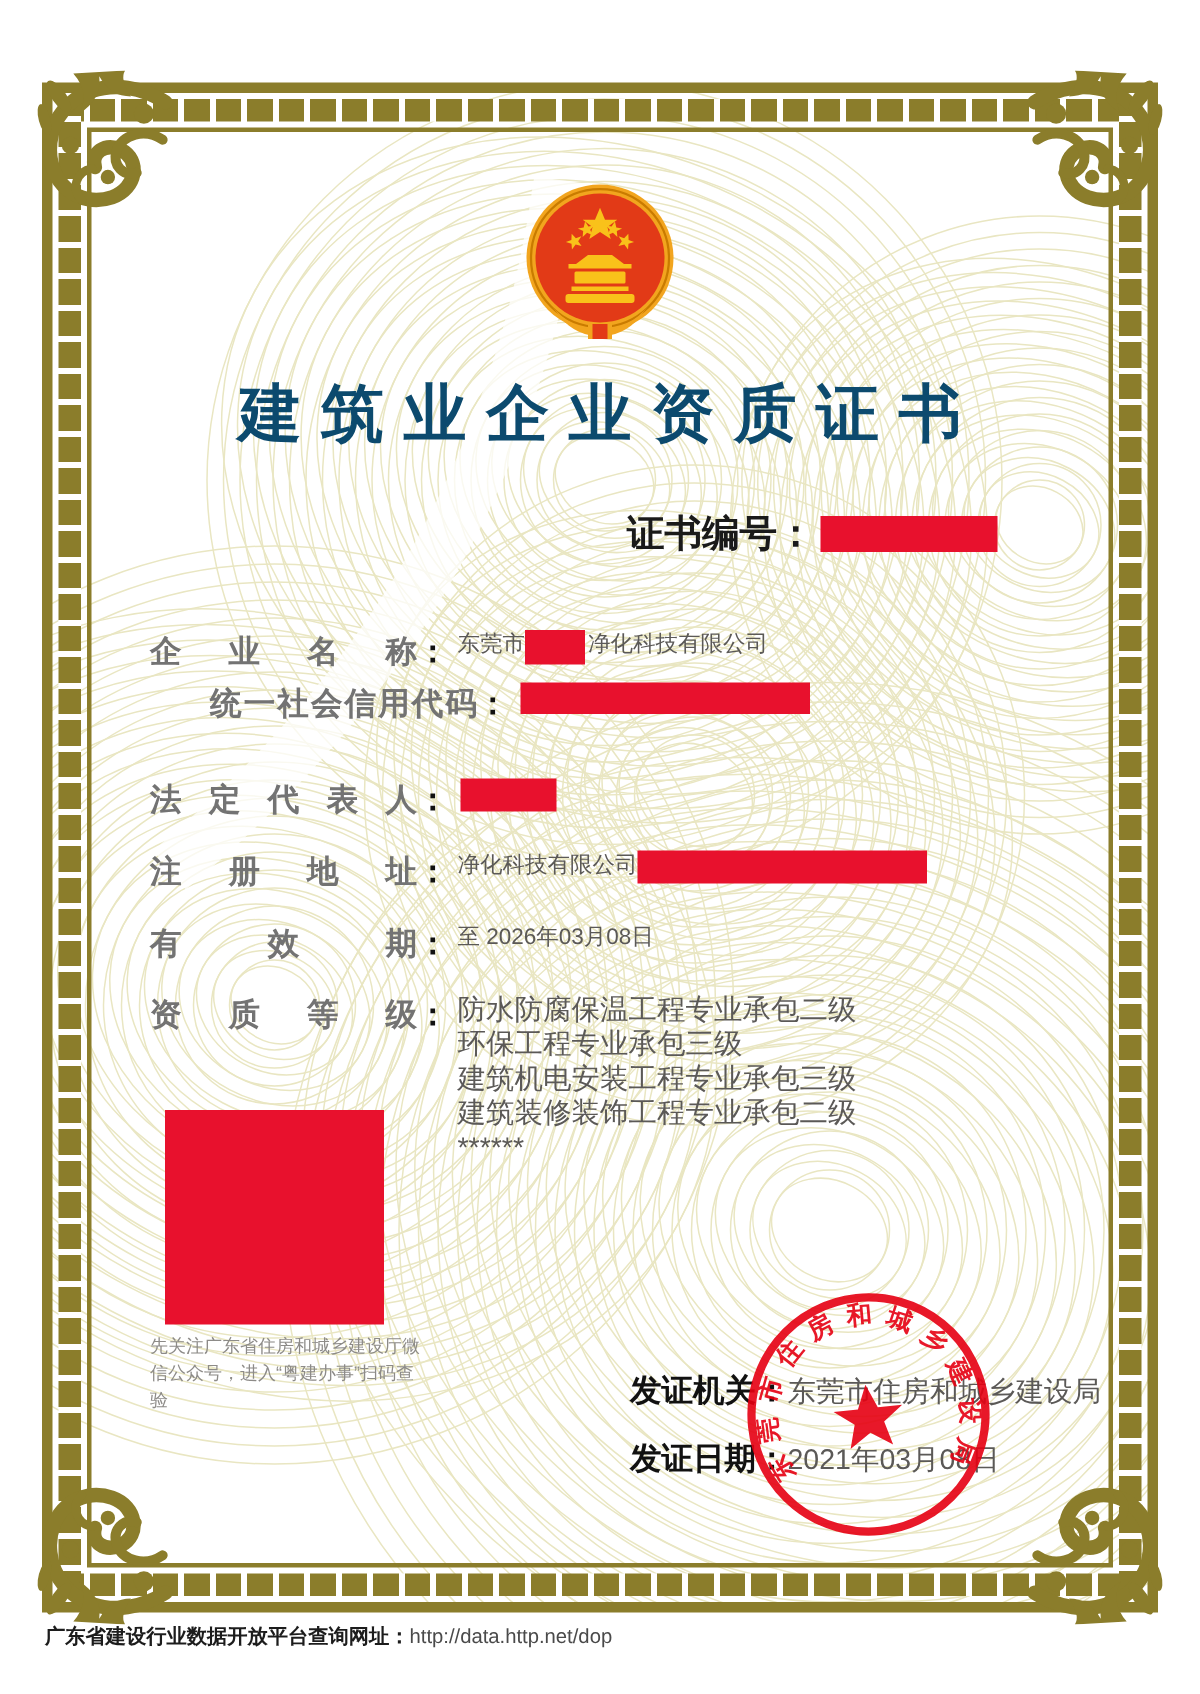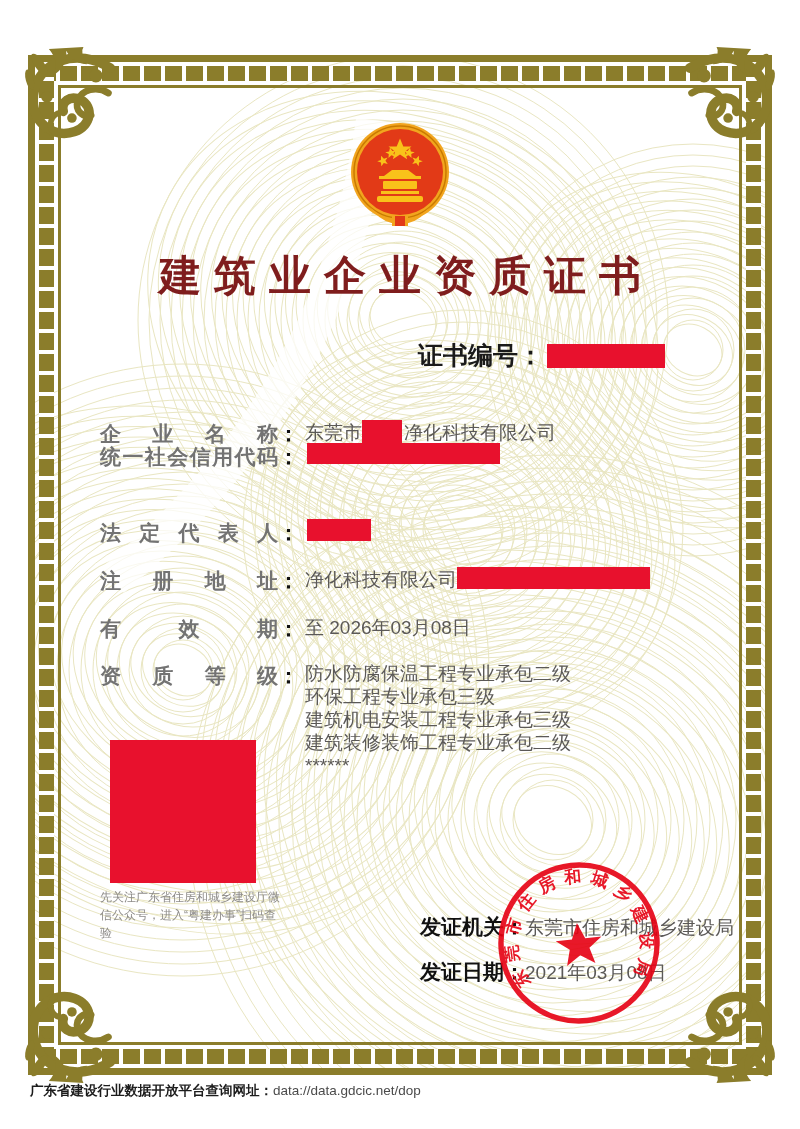--- a/index.html
+++ b/index.html
@@ -21,32 +21,32 @@
   .corner.bl{left:-6px;bottom:-8px;transform:scaleY(-1);}
   .corner.br{right:-6px;bottom:-8px;transform:scale(-1,-1);}
 
   
   .guilloche{position:absolute;left:33px;top:60px;z-index:0;}
 
   
   .content{position:absolute;inset:0;z-index:2;}
   .emblem{position:absolute;left:348px;top:120px;}
   .title{position:absolute;left:0;top:248px;width:800px;text-align:center;
-         font-size:42px;font-weight:bold;color:#7f1d1d;letter-spacing:13px;text-indent:13px;}
+         font-size:42px;font-weight:bold;color:#0c4a6e;letter-spacing:13px;text-indent:13px;}
   .redact{display:inline-block;background:#e8112d;vertical-align:-4px;}
 
   .certno{position:absolute;left:418px;top:339px;font-size:25px;font-weight:bold;color:#1a1a1a;white-space:nowrap;}
   .certno .redact{width:118px;height:24px;margin-left:4px;}
 
   .row{position:absolute;left:100px;white-space:nowrap;}
   .row .lab{display:inline-block;width:178px;font-size:21px;font-weight:bold;color:#737373;
             text-align:justify;text-align-last:justify;vertical-align:top;}
   .row .colon{font-size:21px;font-weight:bold;color:#111;vertical-align:top;}
-  .row .val{font-size:19px;color:#5b5957;margin-left:6px;vertical-align:top;}
-  .r-name{top:420px;} .r-code{top:443px;} .r-legal{top:519px;}
+  .row .val{font-size:15px;color:#5b5957;margin-left:6px;vertical-align:top;}
+  .r-name{top:420px;} .r-code{top:455px;margin-left:40px;} .r-legal{top:519px;}
   .r-addr{top:567px;} .r-valid{top:615px;} .r-qual{top:662px;}
   .r-code .redact{width:193px;height:21px;margin-left:8px;}
   .r-legal .redact{width:64px;height:22px;margin-left:8px;}
   .r-name .redact{width:40px;height:23px;vertical-align:-5px;}
   .r-addr .redact{width:193px;height:22px;vertical-align:-5px;}
   .qual-lines{display:inline-block;vertical-align:top;margin-left:6px;}
   .qual-lines div{font-size:19px;color:#5b5957;line-height:23px;white-space:nowrap;}
 
   .qr-block{position:absolute;left:110px;top:740px;width:146px;height:143px;background:#e8112d;}
   .qr-caption{position:absolute;left:100px;top:888px;width:182px;font-size:12px;line-height:18px;color:#8d8b88;}
@@ -409,17 +409,17 @@
         <path id="sealArc" d="M 33,120 A 62,62 0 1 1 137,120" fill="none"></path>
       </defs>
       <circle cx="85" cy="85" r="78" fill="none" stroke="#e60012" stroke-width="5.5"></circle>
       <path transform="translate(85 88) scale(2.3)" fill="#e60012" d="M0,-10 L2.9,-3.1 10,-3.1 4.3,1.2 6.2,8.1 0,4 -6.2,8.1 -4.3,1.2 -10,-3.1 -2.9,-3.1 Z"></path>
       <text font-size="17" fill="#e60012" font-weight="bold" letter-spacing="1">
         <textPath href="#sealArc" startOffset="0" textLength="268" lengthAdjust="spacing">东莞市住房和城乡建设局</textPath>
       </text>
     </svg>
 
     <div class="footer">
-      <div class="l"><span>广东省建设行业数据开放平台查询网址：</span><span class="u2">data://data.gdcic.net/dop</span></div>
+      <div class="l"><span>广东省建设行业数据开放平台查询网址：</span><span class="u2">http://data.http.net/dop</span></div>
     </div>
 
   </div>
 </div>
 
 </body></html>

